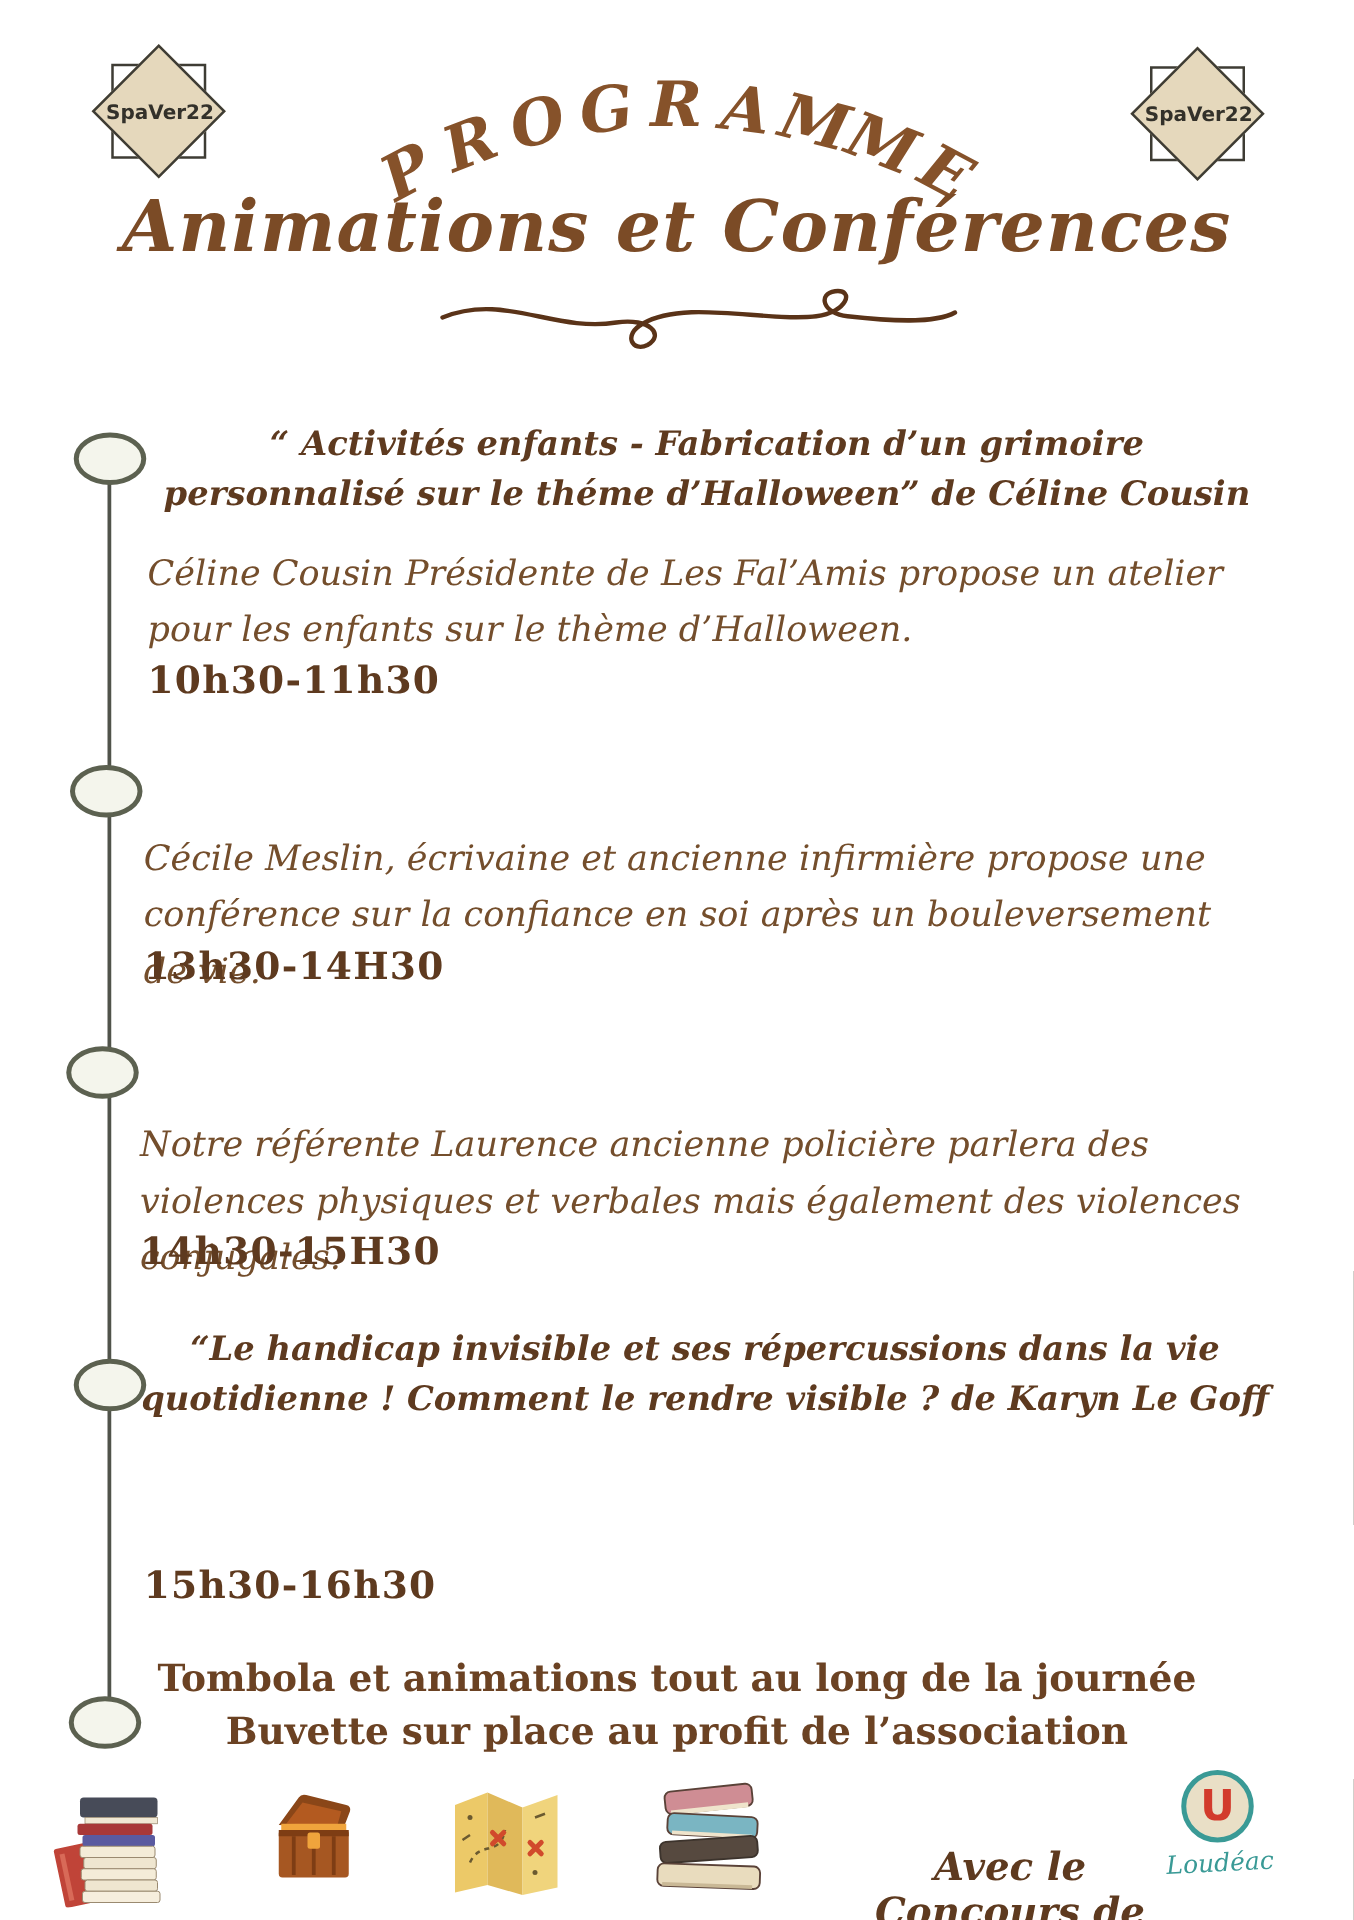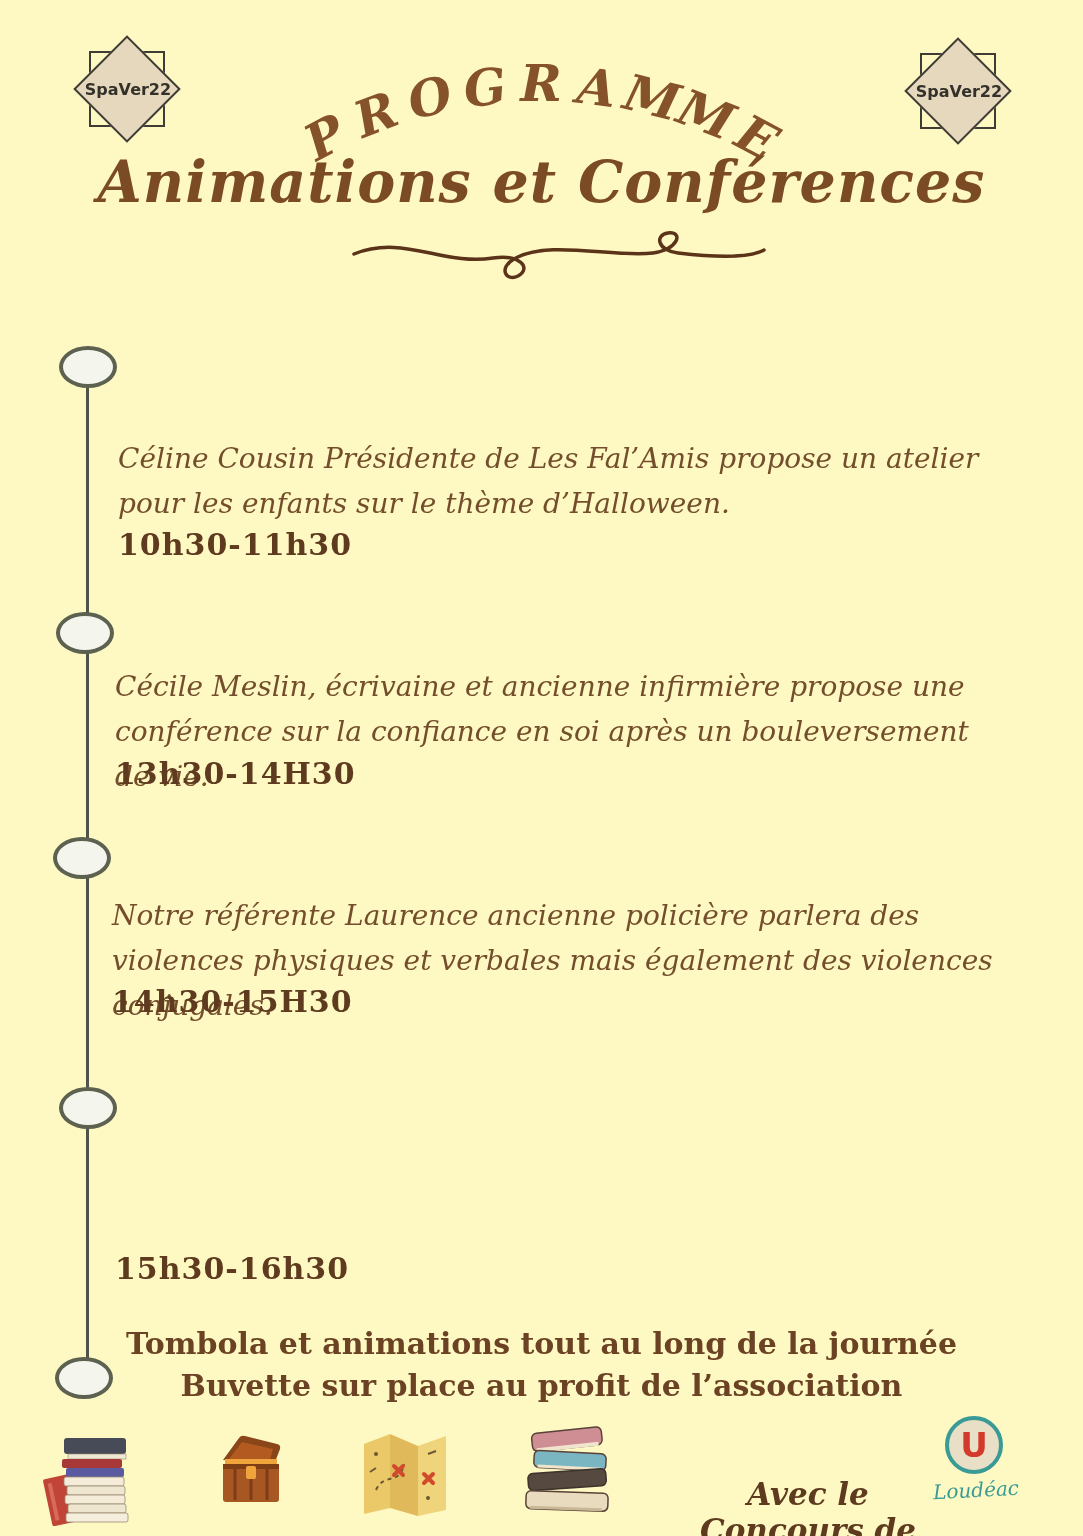--- a/index.html
+++ b/index.html
@@ -1,18 +1,18 @@
 <!DOCTYPE html>
 <html><head>
 <meta charset="utf-8">
 <style>
   html,body { margin:0; padding:0; background:#8f8b80; }
   .poster {
     position:relative; width:1083px; height:1536px; margin:0 auto;
-    background:#fef9c3; overflow:hidden;
+    background:#ffffff; overflow:hidden;
     font-family:"DejaVu Serif", serif;
   }
 
   
   .logo { position:absolute; width:112px; height:114px; }
   .logo-left  { left:72px;  top:32px; }
   .logo-right { left:903px; top:34px; }
   .logo .sq {
     position:absolute; left:17px; top:19px; width:72px; height:72px;
     border:2px solid #3e3c34;
@@ -159,29 +159,31 @@
     <path d="M6 32 C55 12 95 44 145 36 C172 32 184 46 170 54 C158 60 150 46 166 37 C200 17 265 36 305 31 C330 28 336 9 320 11 C306 13 310 29 330 31 C365 35 400 37 416 28" fill="none" stroke="#5a3318" stroke-width="3.5" stroke-linecap="round"></path>
   </svg>
 
   <div class="tline"></div>
   <div class="tnode n1"></div>
   <div class="tnode n2"></div>
   <div class="tnode n3"></div>
   <div class="tnode n4"></div>
   <div class="tnode n5"></div>
 
+  <div class="event-title et1">“ Activités enfants - Fabrication d’un grimoire personnalisé sur le théme d’Halloween” de Céline Cousin</div>
   <div class="event-desc ed1">Céline Cousin Présidente de Les Fal’Amis propose un atelier pour les enfants sur le thème d’Halloween.</div>
   <div class="event-time tm1">10h30-11h30</div>
 
   <div class="event-desc ed2">Cécile Meslin, écrivaine et ancienne infirmière propose une conférence sur la confiance en soi après un bouleversement de vie.</div>
   <div class="event-time tm2">13h30-14H30</div>
 
   <div class="event-desc ed3">Notre référente Laurence ancienne policière parlera des violences physiques et verbales mais également des violences conjugales.</div>
   <div class="event-time tm3">14h30-15H30</div>
 
+  <div class="event-title et4">“Le handicap invisible et ses répercussions dans la vie quotidienne ! Comment le rendre visible ? de Karyn Le Goff</div>
   <div class="event-time tm4">15h30-16h30</div>
 
   <div class="footer-line fl1">Tombola et animations tout au long de la journée</div>
   <div class="footer-line fl2">Buvette sur place au profit de l’association</div>
 
   <svg class="icon icon-books1" width="96" height="102" viewBox="0 0 96 102">
     <g transform="rotate(-12 30 78)">
       <rect x="24" y="52" width="18" height="44" rx="2" fill="#efe6cf" stroke="#9a8a70"></rect>
       <rect x="6" y="50" width="26" height="48" rx="2" fill="#c04438"></rect>
       <rect x="10" y="55" width="4" height="38" fill="#d86a58"></rect>

